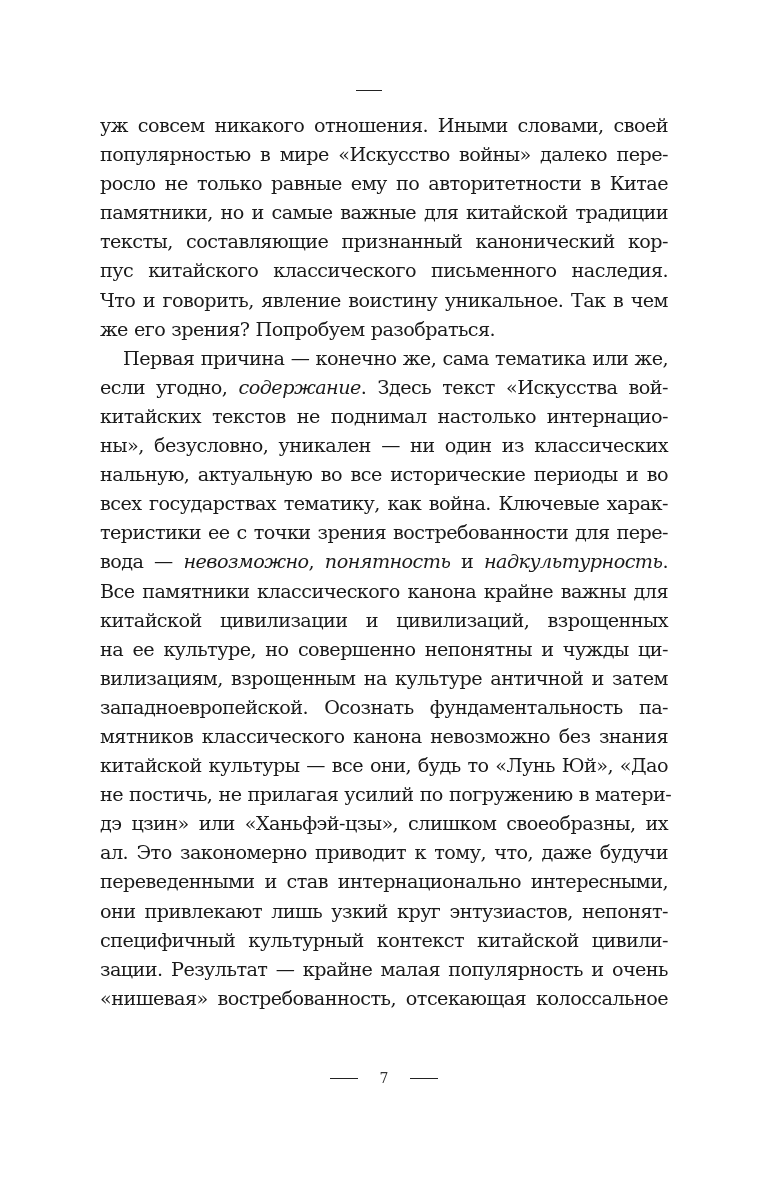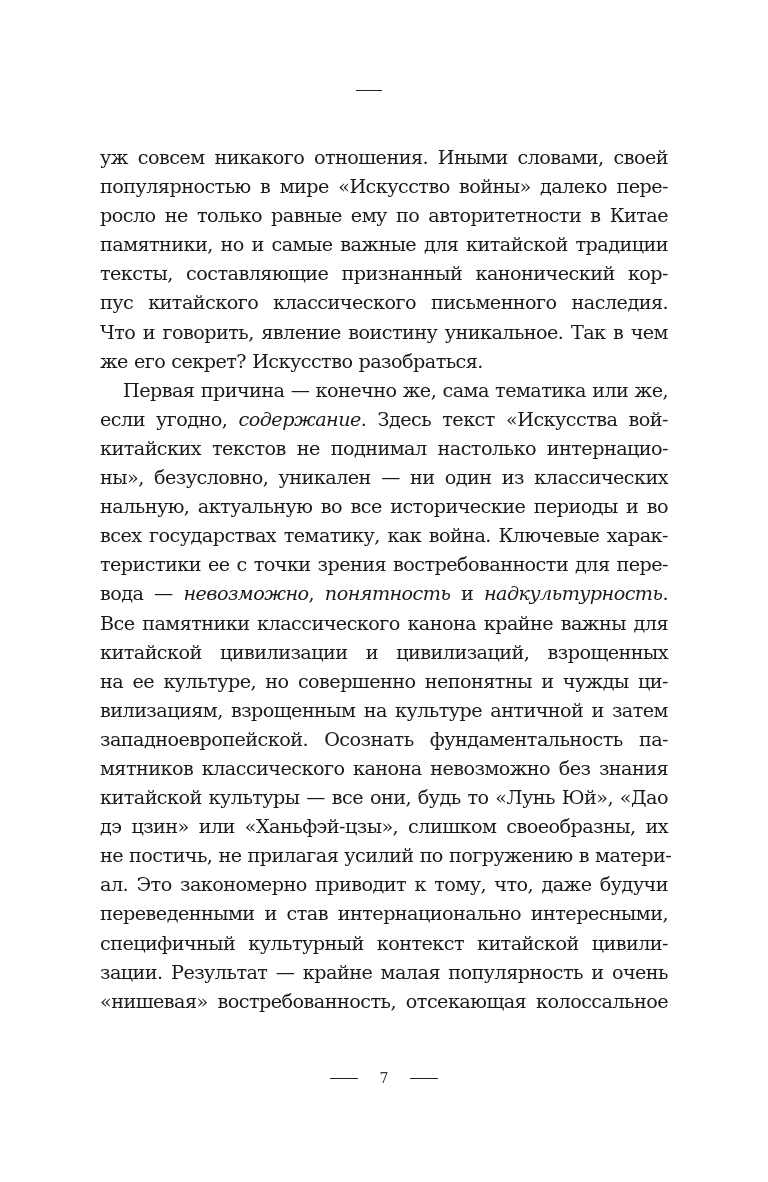--- a/index.html
+++ b/index.html
@@ -9,21 +9,21 @@
     background: #ffffff; color: #1a1a1a;
   }
   .top-rule {
     position: absolute; left: 356px; top: 90px; width: 26px; height: 0;
     border-top: 1.3px solid #222;
   }
   .text-block {
     position: absolute; left: 100px; top: 111px; width: 568px;
     font-family: "DejaVu Serif", "Liberation Serif", serif;
     font-size: 19.2px; line-height: 29.1px;
-    letter-spacing: -0.55px; word-spacing: 0.5px; margin-top: 32px;
+    letter-spacing: -0.55px; word-spacing: 0.5px;
   }
   .line {
     display: block; white-space: nowrap; text-align: justify;
     text-align-last: justify; height: 29.1px;
   }
   .line.last { text-align-last: left; }
   .line.indent { padding-left: 23px; }
   .it { font-style: italic; }
   .footer {
     position: absolute; top: 1068px; left: 0; width: 768px; height: 20px;
@@ -40,42 +40,43 @@
   <div class="top-rule"></div>
   <div class="text-block" id="text-block">
       <div>
         <span class="line"><span>уж совсем никакого отношения. Иными словами, своей</span></span>
         <span class="line"><span>популярностью в мире «Искусство войны» далеко пере-</span></span>
         <span class="line"><span>росло не только равные ему по авторитетности в Китае</span></span>
         <span class="line"><span>памятники, но и самые важные для китайской традиции</span></span>
         <span class="line"><span>тексты, составляющие признанный канонический кор-</span></span>
         <span class="line"><span>пус китайского классического письменного наследия.</span></span>
         <span class="line"><span>Что и говорить, явление воистину уникальное. Так в чем</span></span>
-        <span class="line last"><span>же его секрет? Искусство разобраться.</span></span>
+        <span class="line last"><span>же его зрения? Попробуем разобраться.</span></span>
       </div>
       <div>
         <span class="line indent"><span>Первая причина — конечно же, сама тематика или же,</span></span>
         <span class="line"><span>если угодно, </span><span class="it">содержание</span><span>. Здесь текст «Искусства вой-</span></span>
         <span class="line"><span>китайских текстов не поднимал настолько интернацио-</span></span>
         <span class="line"><span>ны», безусловно, уникален — ни один из классических</span></span>
         <span class="line"><span>нальную, актуальную во все исторические периоды и во</span></span>
         <span class="line"><span>всех государствах тематику, как война. Ключевые харак-</span></span>
         <span class="line"><span>теристики ее с точки зрения востребованности для пере-</span></span>
         <span class="line"><span>вода — </span><span class="it">невозможно</span><span>, </span><span class="it">понятность</span><span> и </span><span class="it">надкультурность</span><span>.</span></span>
         <span class="line"><span>Все памятники классического канона крайне важны для</span></span>
         <span class="line"><span>китайской цивилизации и цивилизаций, взрощенных</span></span>
         <span class="line"><span>на ее культуре, но совершенно непонятны и чужды ци-</span></span>
         <span class="line"><span>вилизациям, взрощенным на культуре античной и затем</span></span>
         <span class="line"><span>западноевропейской. Осознать фундаментальность па-</span></span>
         <span class="line"><span>мятников классического канона невозможно без знания</span></span>
         <span class="line"><span>китайской культуры — все они, будь то «Лунь Юй», «Дао</span></span>
+        <span class="line"><span>не постичь, не прилагая усилий по погружению в матери-</span></span>
         <span class="line"><span>дэ цзин» или «Ханьфэй-цзы», слишком своеобразны, их</span></span>
-        <span class="line"><span>не постичь, не прилагая усилий по погружению в матери-</span></span>
         <span class="line"><span>ал. Это закономерно приводит к тому, что, даже будучи</span></span>
         <span class="line"><span>переведенными и став интернационально интересными,</span></span>
+        <span class="line"><span>они привлекают лишь узкий круг энтузиастов, непонят-</span></span>
         <span class="line"><span>специфичный культурный контекст китайской цивили-</span></span>
         <span class="line"><span>зации. Результат — крайне малая популярность и очень</span></span>
         <span class="line"><span>«нишевая» востребованность, отсекающая колоссальное</span></span>
       </div>
     </div>
   <div class="footer">
     <span class="dash"></span>
     <span class="num">7</span>
     <span class="dash"></span>
   </div>

